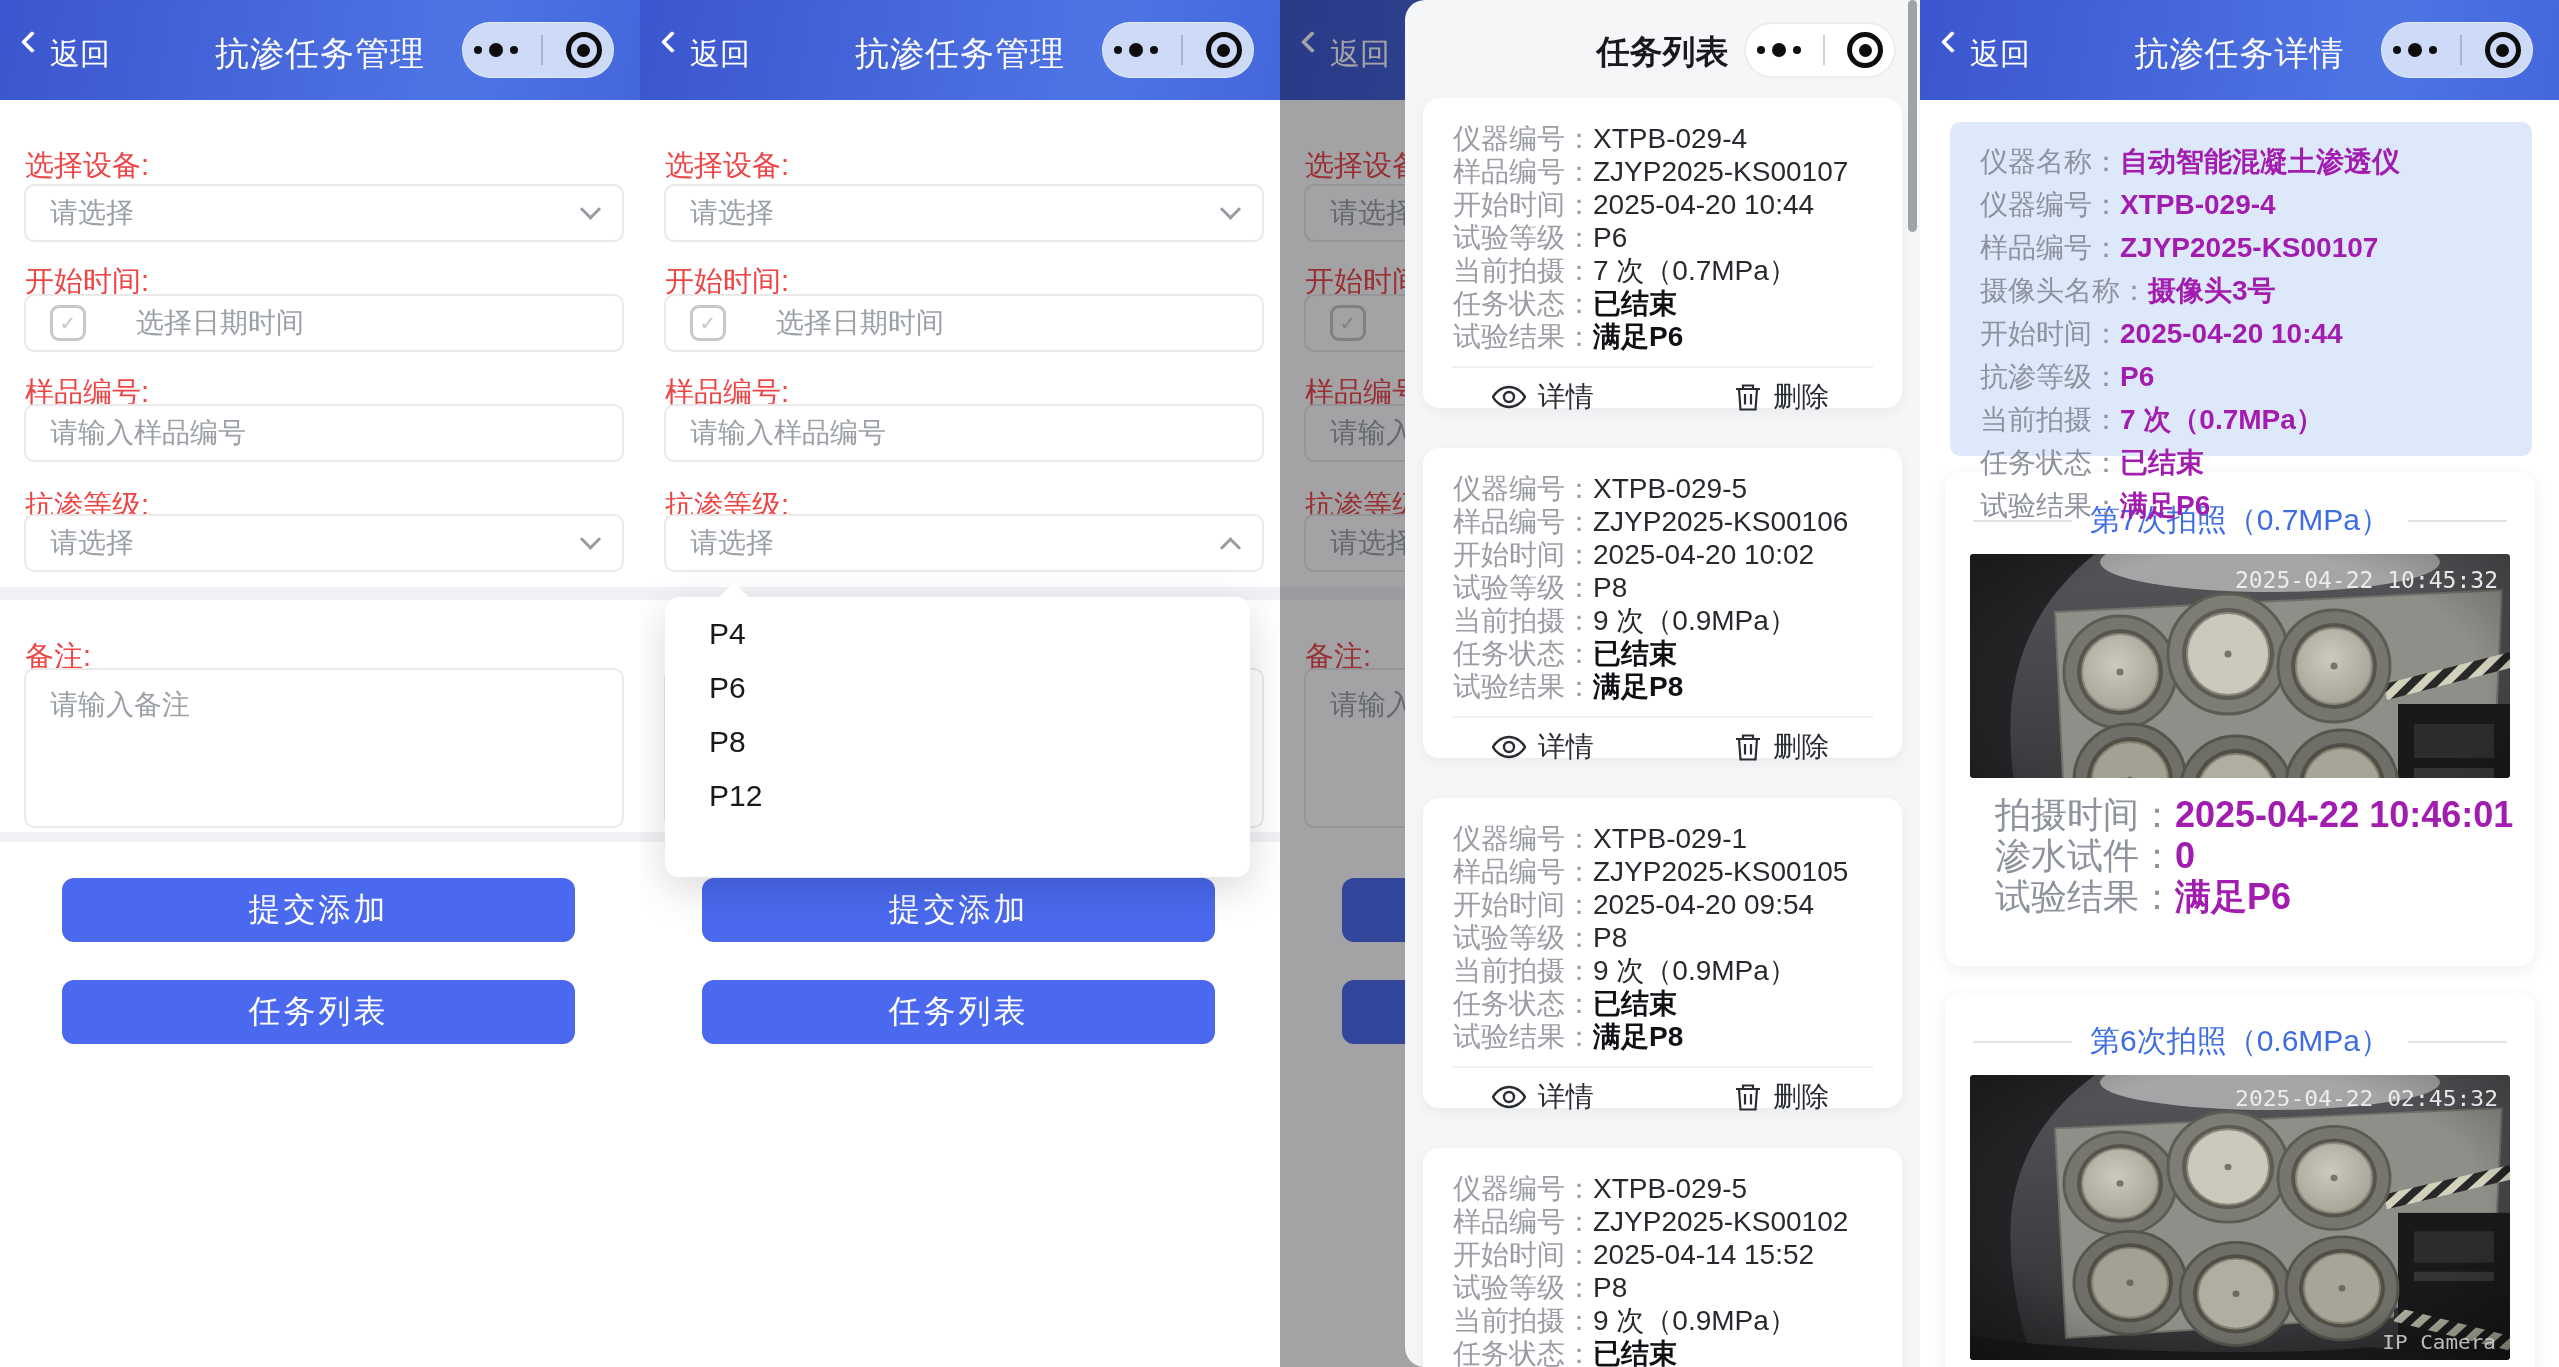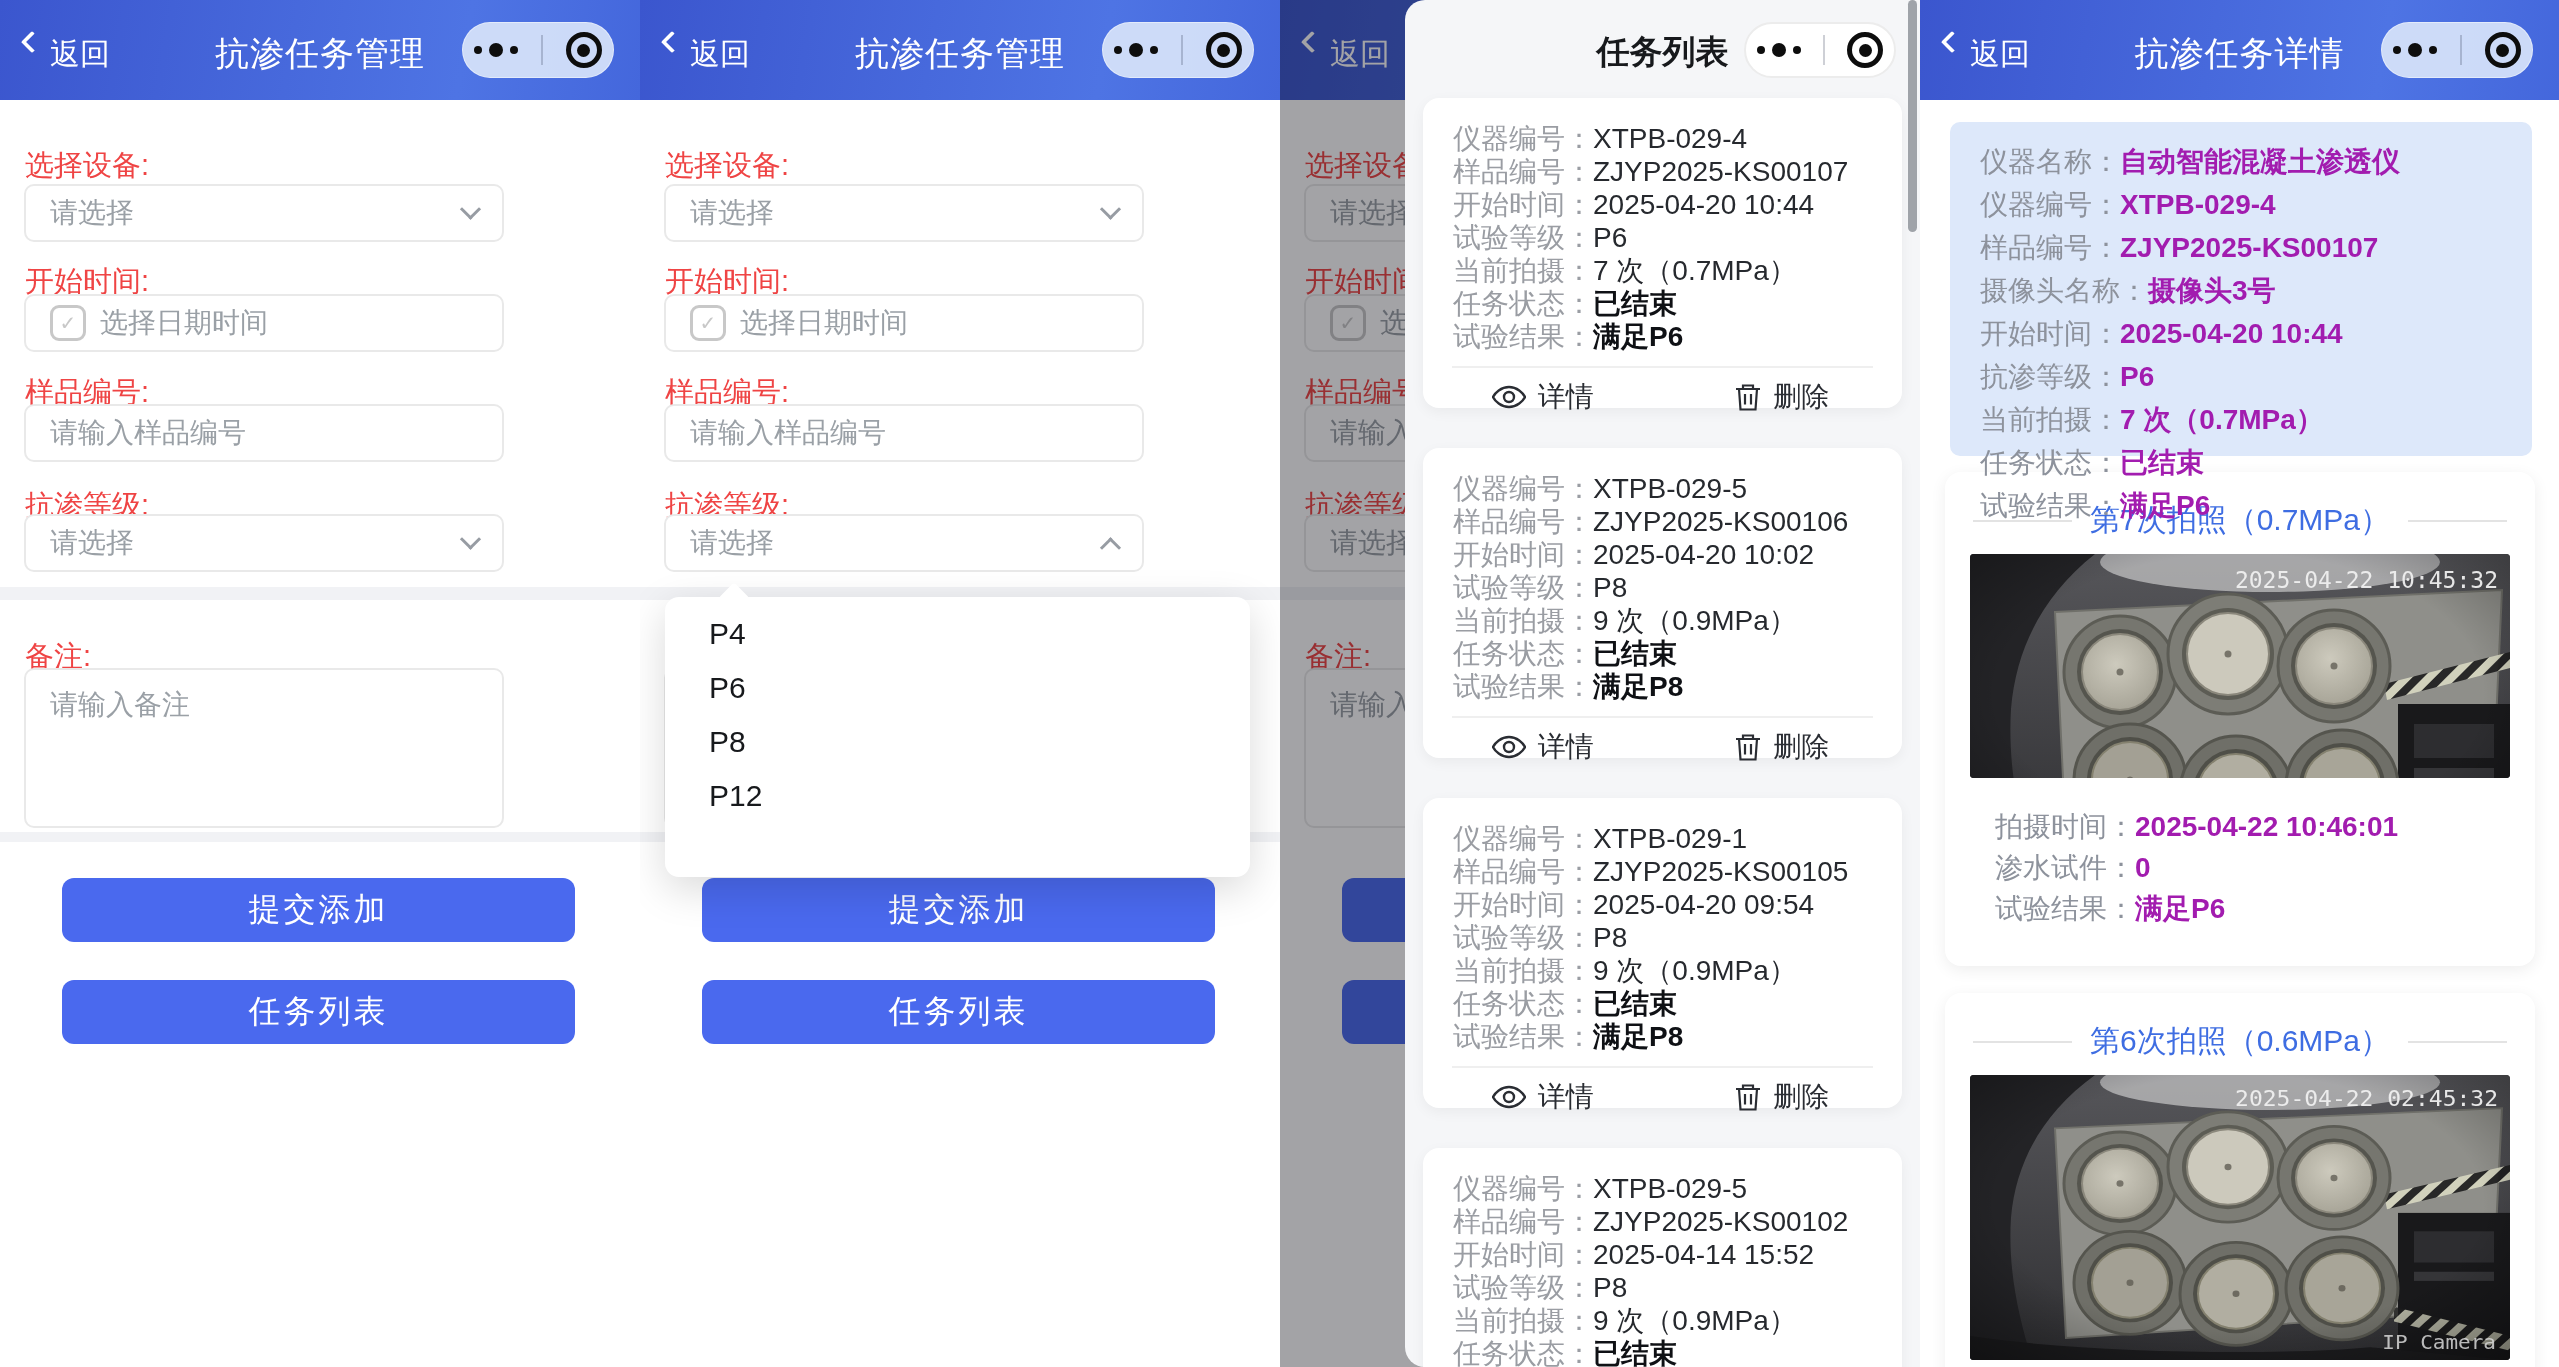--- a/index.html
+++ b/index.html
@@ -30,23 +30,23 @@
   .cap-dots { display:flex; align-items:center; gap:7px; }
   .cap-dot { width:8px; height:8px; border-radius:50%; background:#0d0d0d; }
   .cap-dot.mid { width:14px; height:14px; }
   .cap-div { width:2px; height:30px; background:rgba(30,40,70,0.22); }
   .cap-target { width:36px; height:36px; border:5px solid #0d0d0d; border-radius:50%;
                 display:flex; align-items:center; justify-content:center; }
   .cap-target::after { content:""; width:13px; height:13px; background:#0d0d0d; border-radius:50%; }
 
   
   .f-label { position:absolute; left:25px; font-size:29px; color:#ef4444; font-weight:500; }
-  .f-box { position:absolute; left:24px; width:480px; height:58px; background:#fff;
+  .f-box { position:absolute; left:24px; width:600px; height:58px; background:#fff;
            border:2px solid #e9e9e9; border-radius:10px; display:flex; align-items:center;
-           padding:0 24px; font-size:28px; color:#9aa0a6; }
+           padding:0 24px; font-size:28px; color:#9aa0a6;gap:36px; }
   .f-box.area { height:160px; align-items:flex-start; padding-top:16px; }
   .chev-down { margin-left:auto; width:15px; height:15px; border-right:3px solid #979ca3;
                border-bottom:3px solid #979ca3; transform:rotate(45deg) translate(-3px,-3px); }
   .chev-up { margin-left:auto; width:15px; height:15px; border-right:3px solid #979ca3;
              border-bottom:3px solid #979ca3; transform:rotate(-135deg) translate(-3px,-3px); }
   .cal-icon { width:36px; height:36px; border:3px solid #c8c8c8; border-radius:9px; margin-right:14px;
               display:flex; align-items:center; justify-content:center; color:#c8c8c8;
               font-size:20px; flex:0 0 auto; }
   .band { position:absolute; left:0; width:100%; background:#f1f2f5; }
   .btn { position:absolute; left:62px; width:513px; height:64px; background:#4a69ee;
@@ -91,21 +91,21 @@
   .pcard { position:absolute; left:25px; width:590px; background:#fff; border-radius:16px;
            box-shadow:0 4px 16px rgba(0,0,0,0.07); }
   #pcard1 { top:472px; height:494px; }
   #pcard2 { top:993px; height:500px; }
   .ptitle { display:flex; align-items:center; gap:18px; padding:28px 28px 0 28px; }
   .ptitle .line { flex:1; border-top:2px solid #e3e3e3; }
   .ptitle .txt { color:#3e6de2; font-size:30px; }
   .photo { margin:13px auto 0; width:540px; position:relative; background:#39393b;
            border-radius:4px; overflow:hidden; }
   .photo svg { display:block; }
-  .prows { padding:24px 0 0 50px; font-size:28px; line-height:33px; }
+  .prows { padding:12px 0 0 50px; font-size:36px; line-height:33px; }
 </style>
 </head>
 <body>
 
 <div class="screen" id="s1">
   <div class="nav">
     <div class="back">
       <span class="chev-left"></span>
       <span>返回</span>
     </div>

